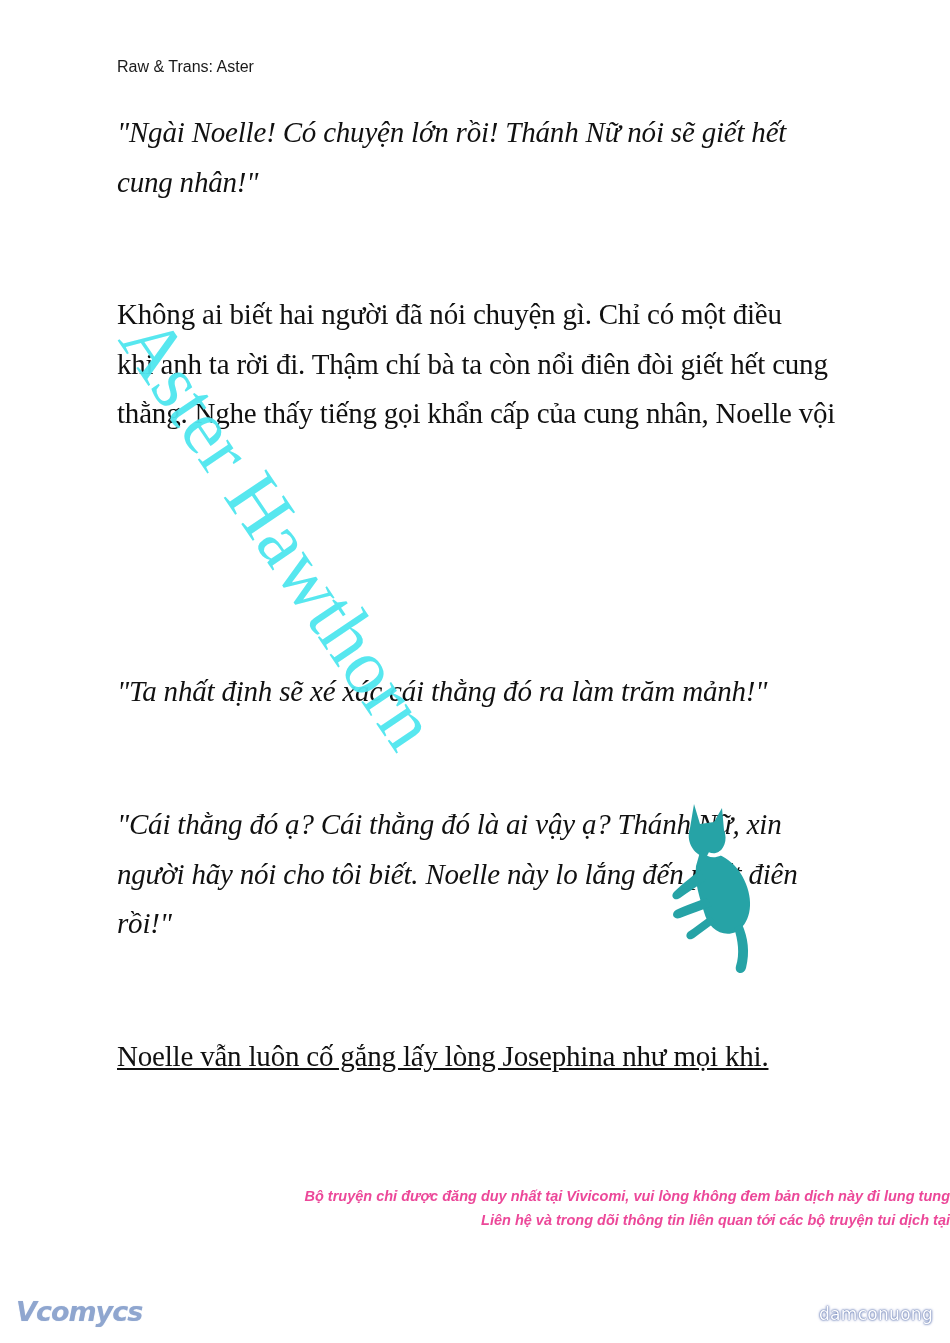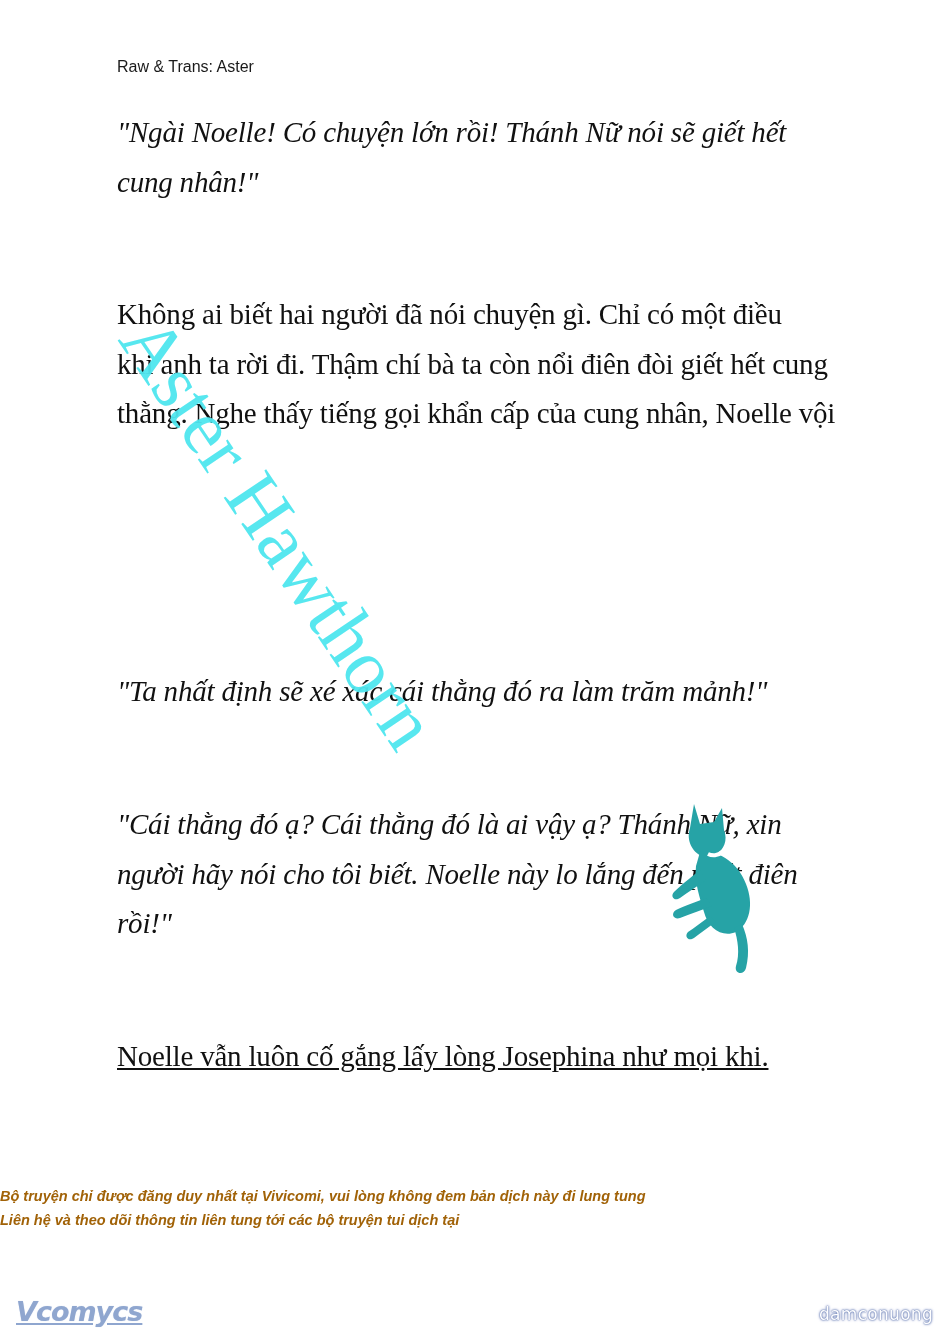--- a/index.html
+++ b/index.html
@@ -78,42 +78,41 @@
       width: 130px;
       height: 180px;
       z-index: 4;
     }
 
     .footer-notice {
       position: absolute;
       left: 0;
       width: 950px;
       top: 1185px;
-      text-align: left;
+      text-align: right;
       font-family: "Liberation Sans", sans-serif;
       font-style: italic;
       font-weight: bold;
       font-size: 14.5px;
       line-height: 23.5px;
-      color: #a16207;
+      color: #ec4899;
     }
     .footer-notice div { display: block; }
 
     .logo-vcomycs {
       position: absolute;
       left: 16px;
       top: 1296px;
       font-family: "DejaVu Sans", sans-serif;
       font-style: italic;
       font-weight: bold;
       font-size: 27px;
       color: #8fa6cf;
       letter-spacing: -1px;
       text-shadow: 0 0 1px #c8d4ea;
-      text-decoration: underline;
     }
     .logo-damconuong {
       position: absolute;
       right: 14px;
       top: 1304px;
       font-family: "DejaVu Sans", sans-serif;
       font-size: 17px;
       color: #ffffff;
       padding: 0 3px;
       text-shadow: 0 0 3px #6a7fb8, 0 0 2px #6a7fb8, 0 0 1px #5a6fa8;
@@ -170,19 +169,19 @@
       <path d="M60 116 C52 122 44 128 38 132 C34 136 38 142 44 138 C52 132 60 126 66 122 Z"></path>
 
       <path d="M84 128 C88 140 90 154 86 166 C84 174 94 176 96 168 C100 152 98 138 92 124 Z"></path>
     </g>
 
     <path d="M58 54 C62 56 68 56 72 52" stroke="#ffffff" stroke-width="4" fill="none"></path>
   </svg>
 
   <div class="footer-notice">
     <div>Bộ truyện chỉ được đăng duy nhất tại Vivicomi, vui lòng không đem bản dịch này đi lung tung</div>
-    <div>Liên hệ và theo dõi thông tin liên tung tới các bộ truyện tui dịch tại</div>
+    <div>Liên hệ và trong dõi thông tin liên quan tới các bộ truyện tui dịch tại</div>
   </div>
 
   <div class="logo-vcomycs">Vcomycs</div>
   <div class="logo-damconuong">damconuong</div>
 
 </div>
 
 </body></html>

